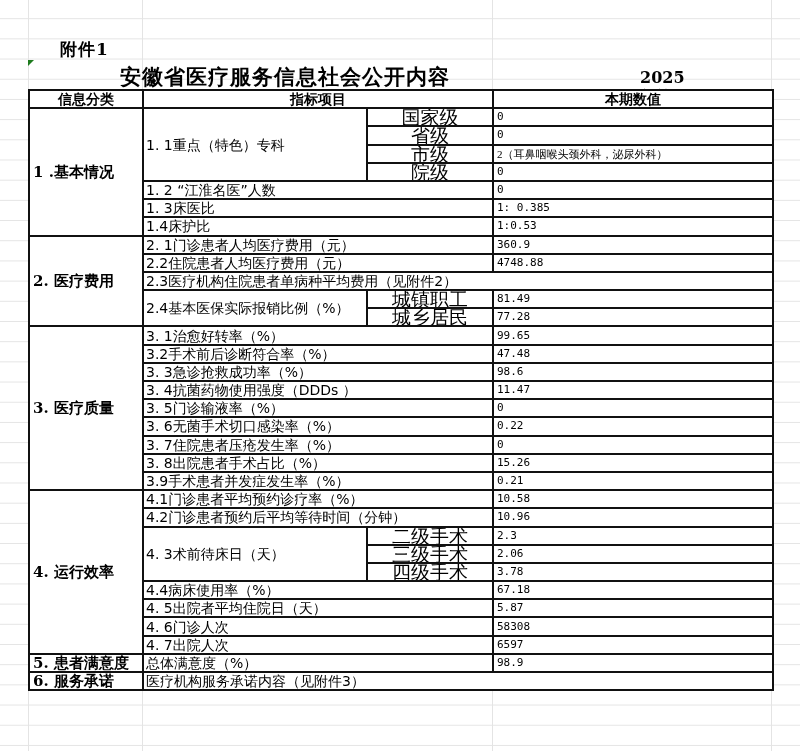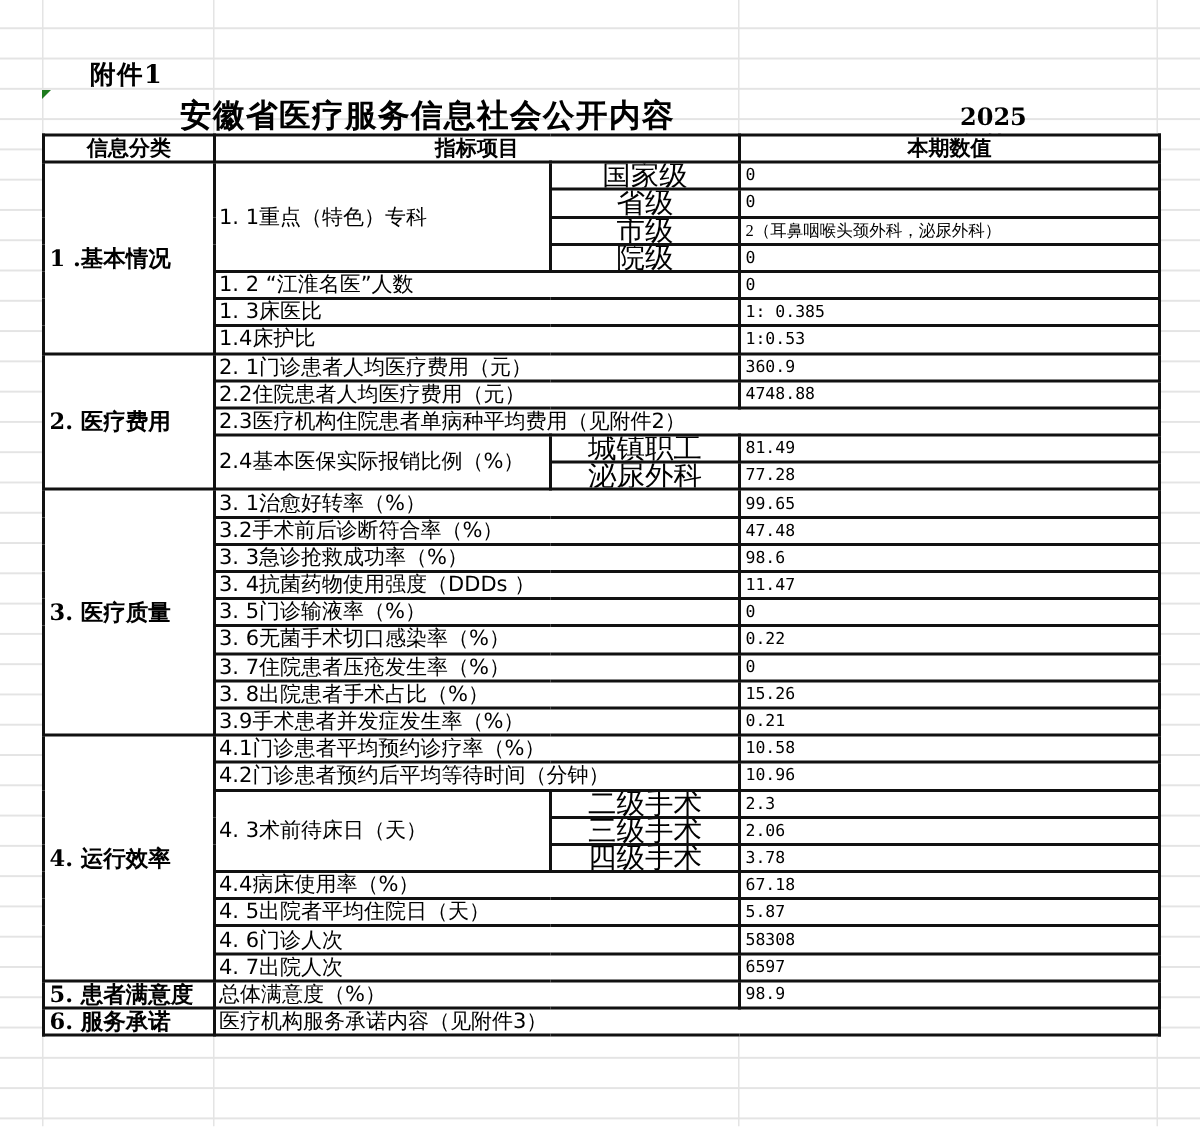--- a/index.html
+++ b/index.html
@@ -133,21 +133,21 @@
       </tr>
       <tr>
         <td class="item big" colspan="3">2.3医疗机构住院患者单病种平均费用（见附件2）</td>
       </tr>
       <tr>
         <td class="item big" rowspan="2">2.4基本医保实际报销比例（%）</td>
         <td class="sub">城镇职工</td>
         <td class="val">81.49</td>
       </tr>
       <tr>
-        <td class="sub">泌尿外科</td>
+        <td class="sub">城乡居民</td>
         <td class="val">77.28</td>
       </tr>
 
       <tr>
         <td class="cat" rowspan="9">3. 医疗质量</td>
         <td class="item big" colspan="2">3. 1治愈好转率（%）</td>
         <td class="val">99.65</td>
       </tr>
       <tr>
         <td class="item big" colspan="2">3.2手术前后诊断符合率（%）</td>

